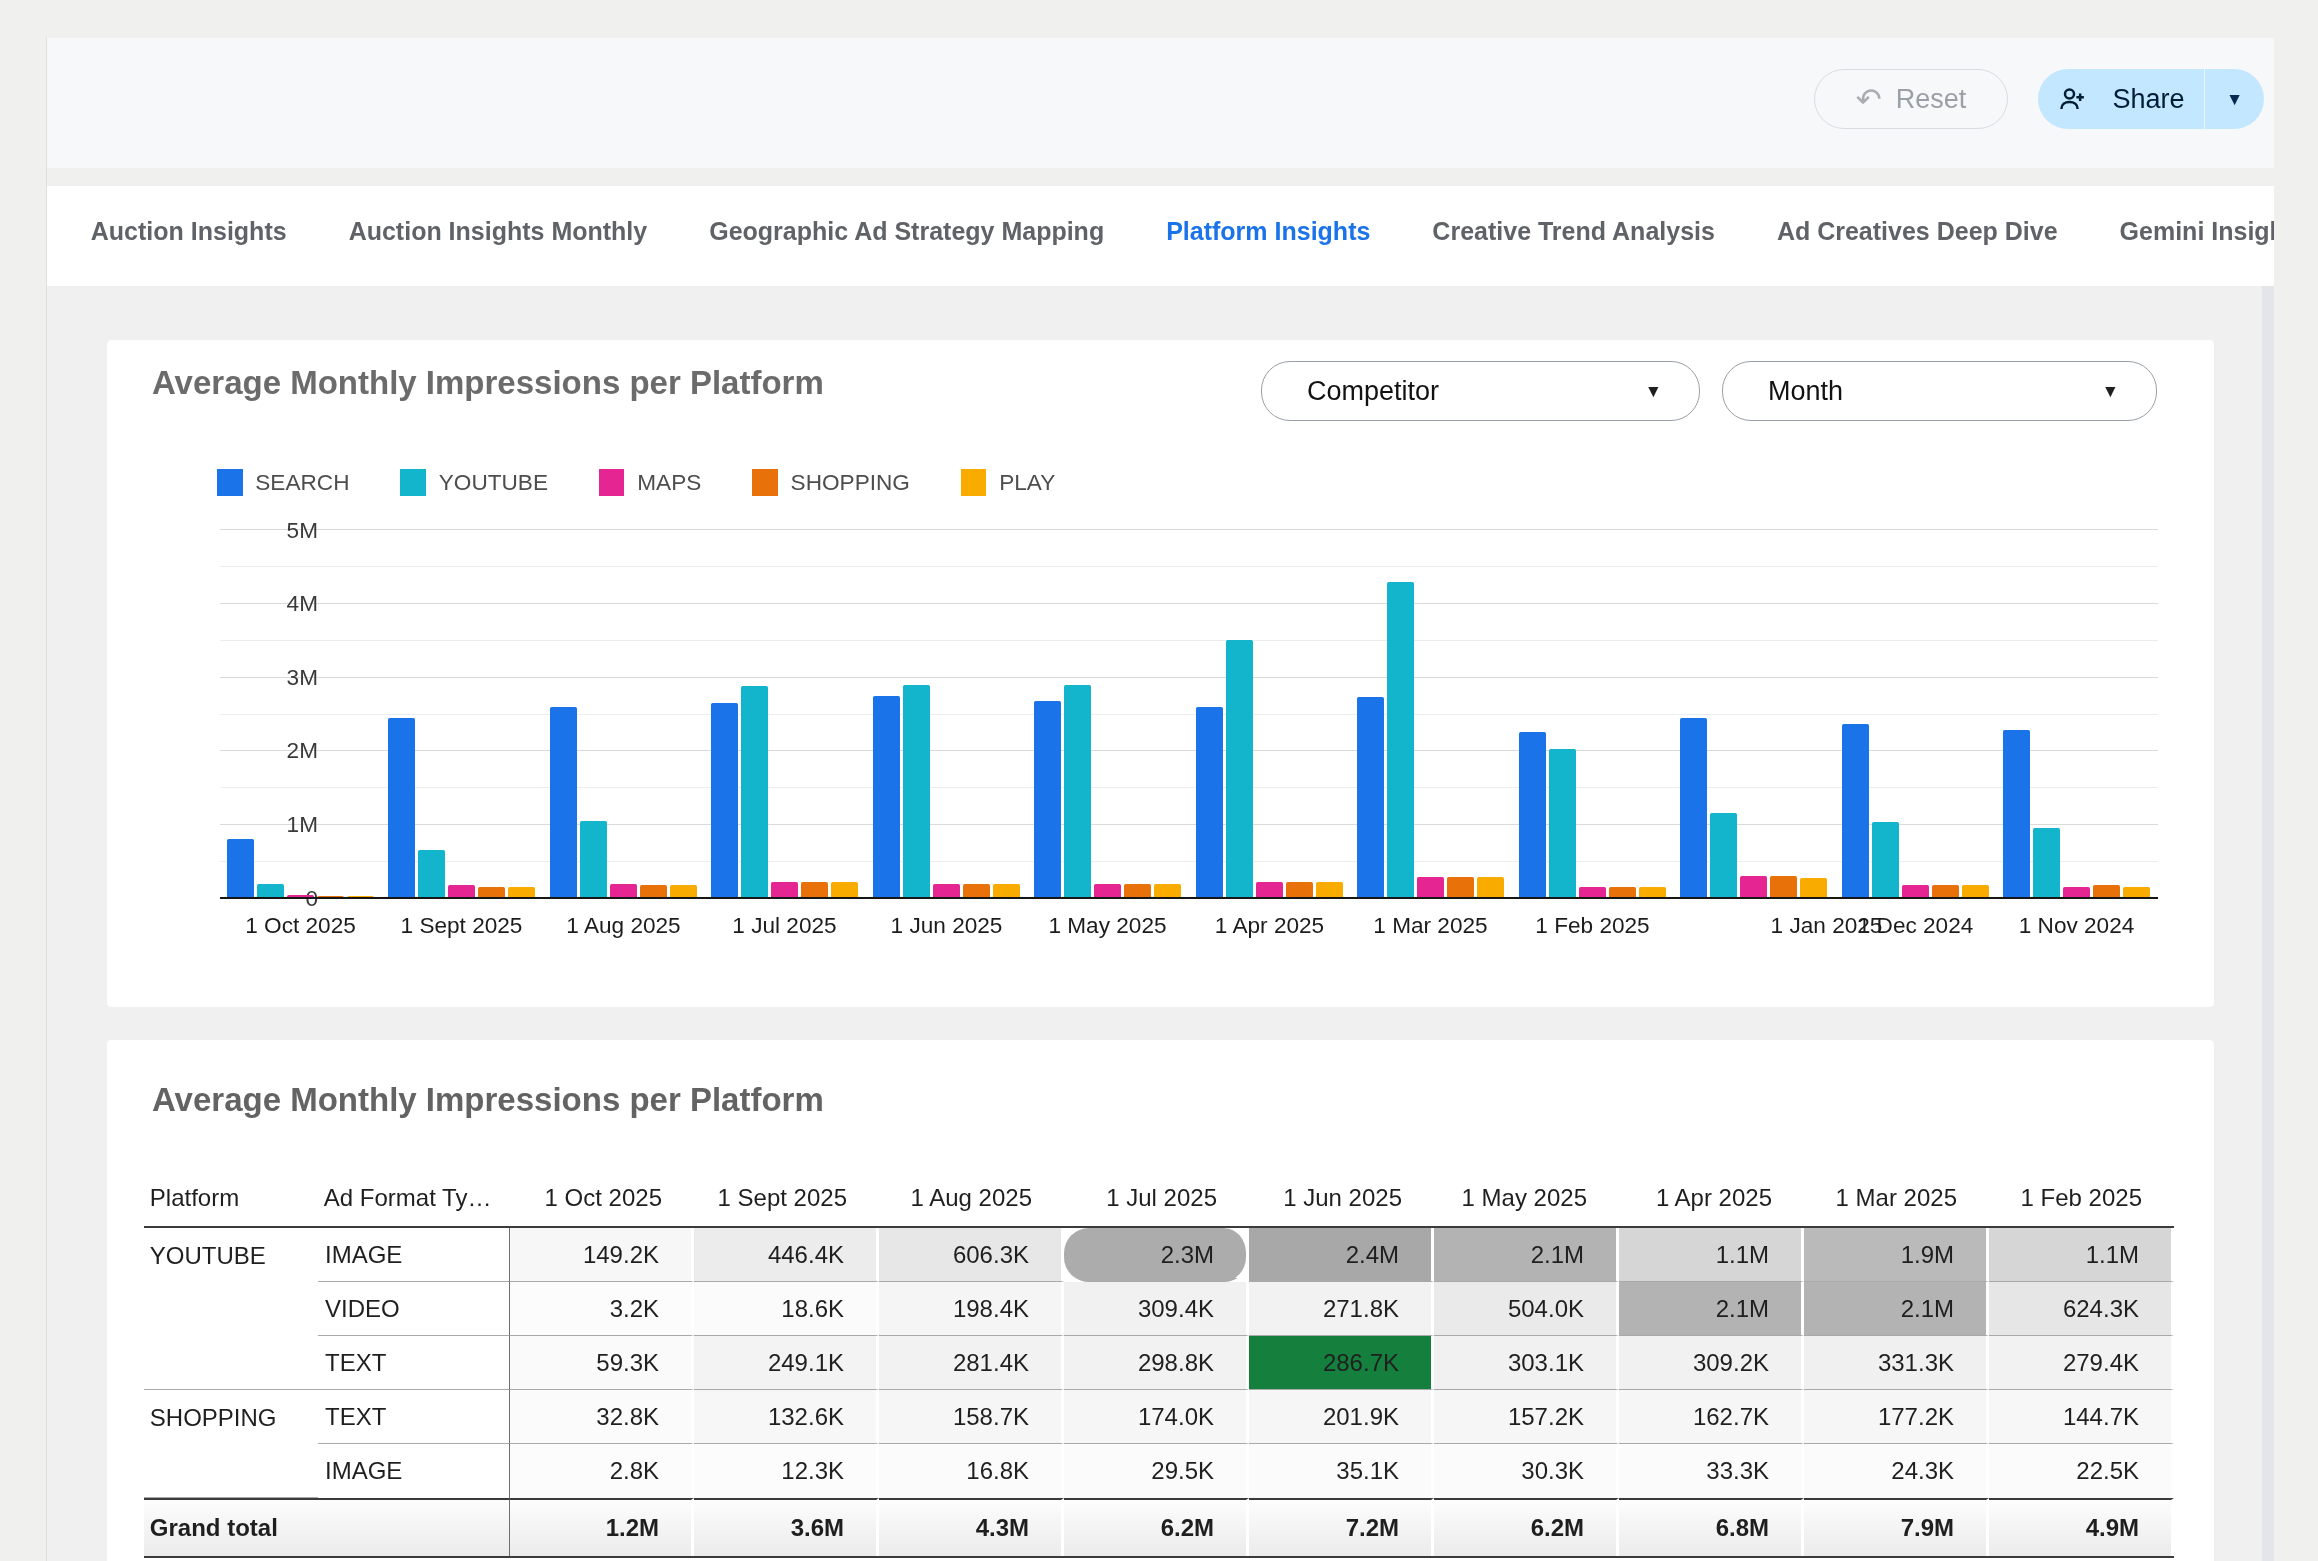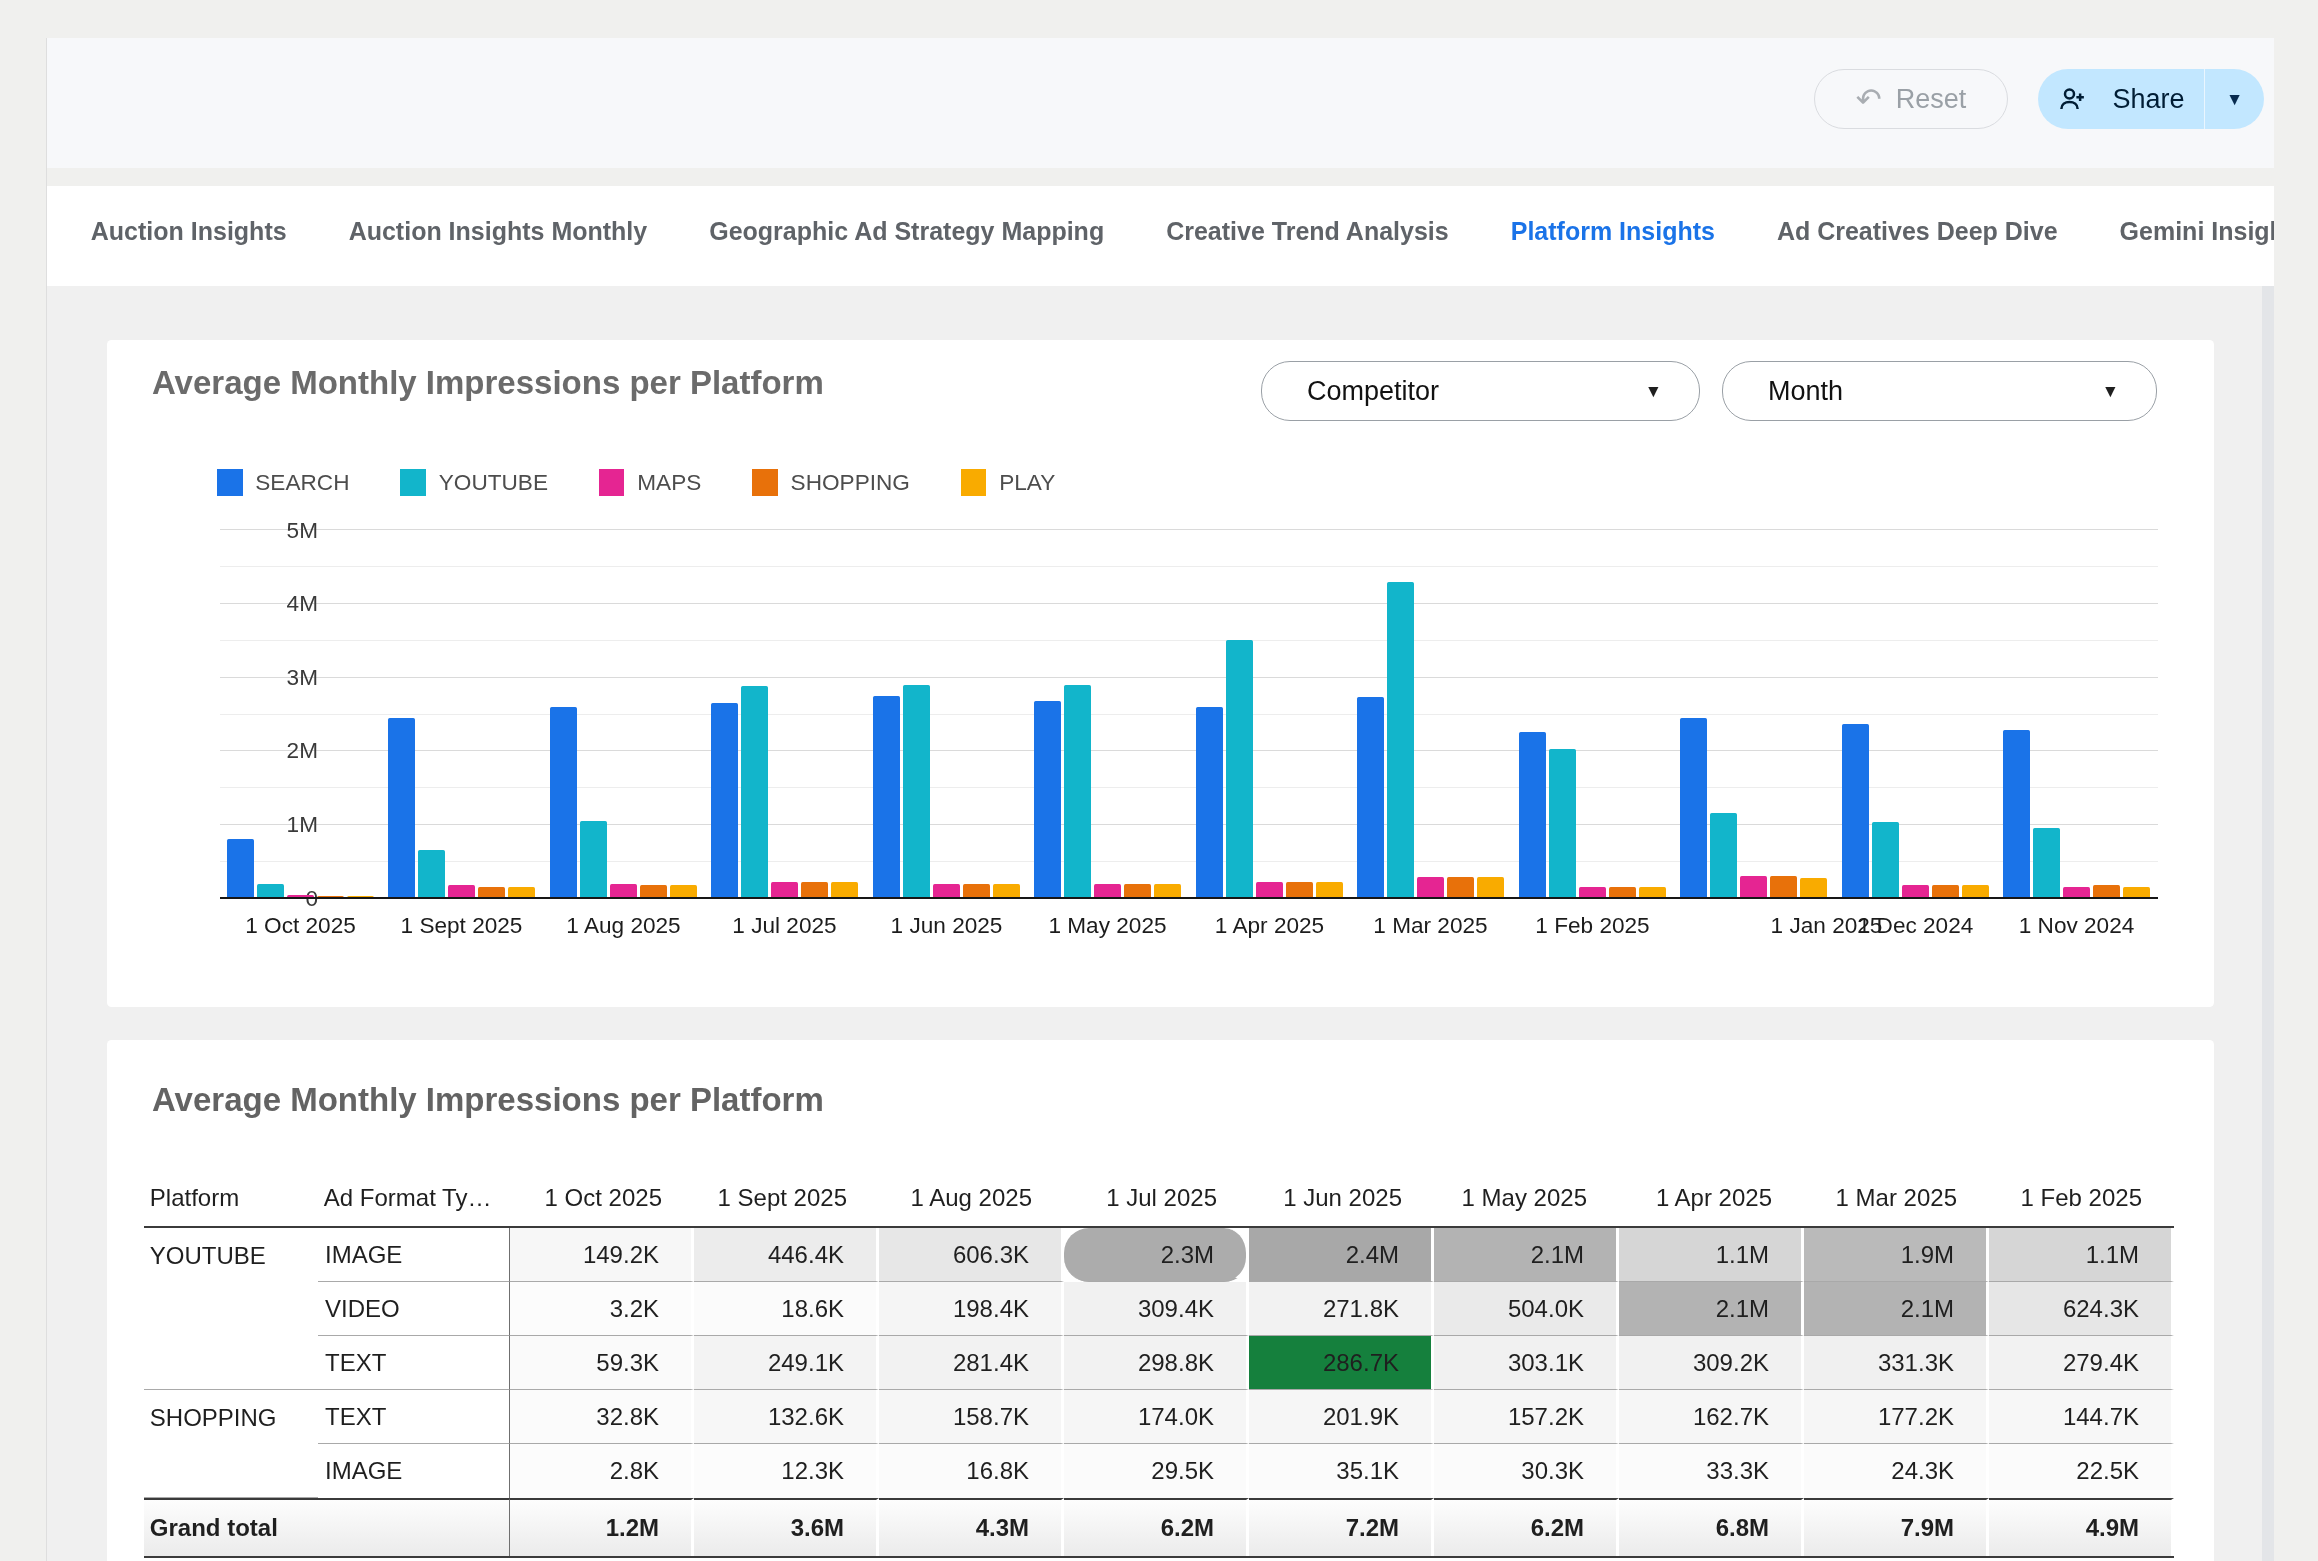--- a/index.html
+++ b/index.html
@@ -118,26 +118,26 @@
   <div class="tabbar">
       <div class="tab">
         <span>Auction Insights</span>
       </div>
       <div class="tab">
         <span>Auction Insights Monthly</span>
       </div>
       <div class="tab">
         <span>Geographic Ad Strategy Mapping</span>
       </div>
-      <div class="tab">
-        <span>Creative Trend Analysis</span>
-      </div>
       <div class="tab active">
         <span>Platform Insights</span>
         <div class="tab-underline"></div>
+      </div>
+      <div class="tab">
+        <span>Creative Trend Analysis</span>
       </div>
       <div class="tab">
         <span>Ad Creatives Deep Dive</span>
       </div>
       <div class="tab">
         <span>Gemini Insights</span>
       </div>
     </div>
 
   <div class="content">

